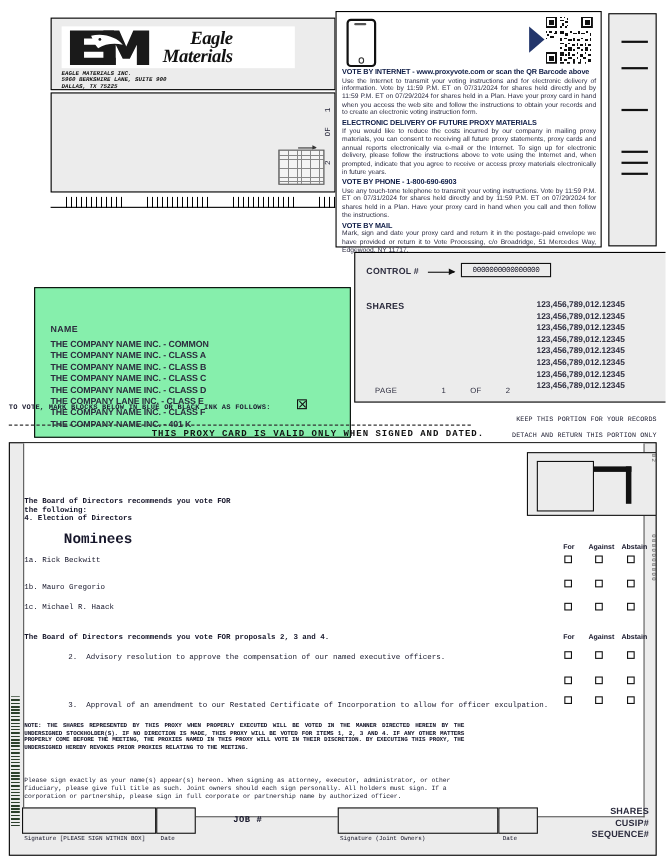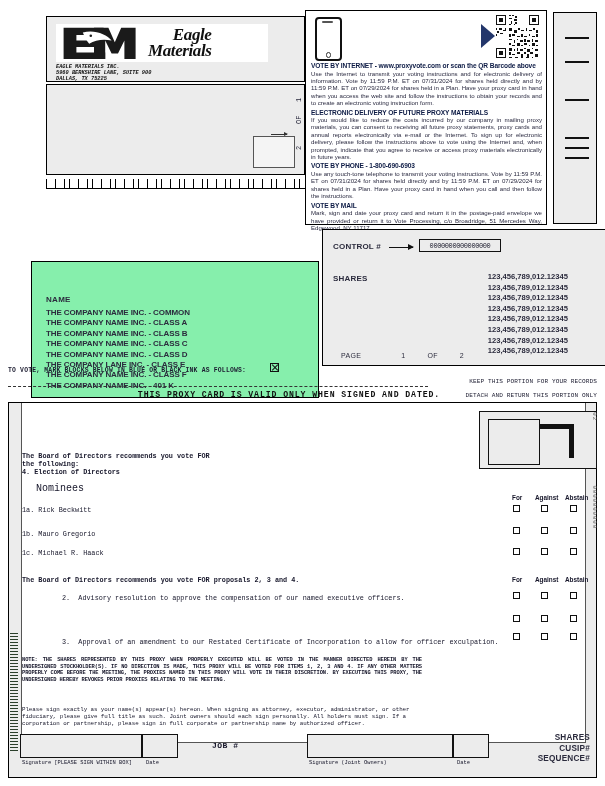--- a/index.html
+++ b/index.html
@@ -251,21 +251,21 @@
     transform:rotate(90deg);transform-origin:right top;
     font-family:"Liberation Mono", monospace;font-size:5.6px;color:#555;white-space:nowrap;letter-spacing:1px;
   }
 
   .mono-body{
     font-family:"Liberation Mono", monospace;
     color:#16162a;
   }
   #rec1{left:22px;top:452px;font-size:6.8px;font-weight:bold;line-height:8.2px;white-space:pre-line;}
   #item1{left:22px;top:468px;font-size:6.8px;font-weight:bold;}
-  #nominees{left:36px;top:483px;font-size:10px;font-weight:normal;}
+  #nominees{left:58px;top:483px;font-size:13px;font-weight:bold;}
   .nominee{left:22px;font-size:6.8px;}
   #nom-a{top:506px;}
   #nom-b{top:530px;}
   #nom-c{top:549px;}
 
   #rec2{left:22px;top:576px;font-size:6.8px;font-weight:bold;}
   .prop{left:22px;font-size:6.8px;width:470px;padding-left:40px;}
   #prop2{top:594px;}
   #prop3{top:618px;margin-top:20px;}
   #prop4{top:635px;}

